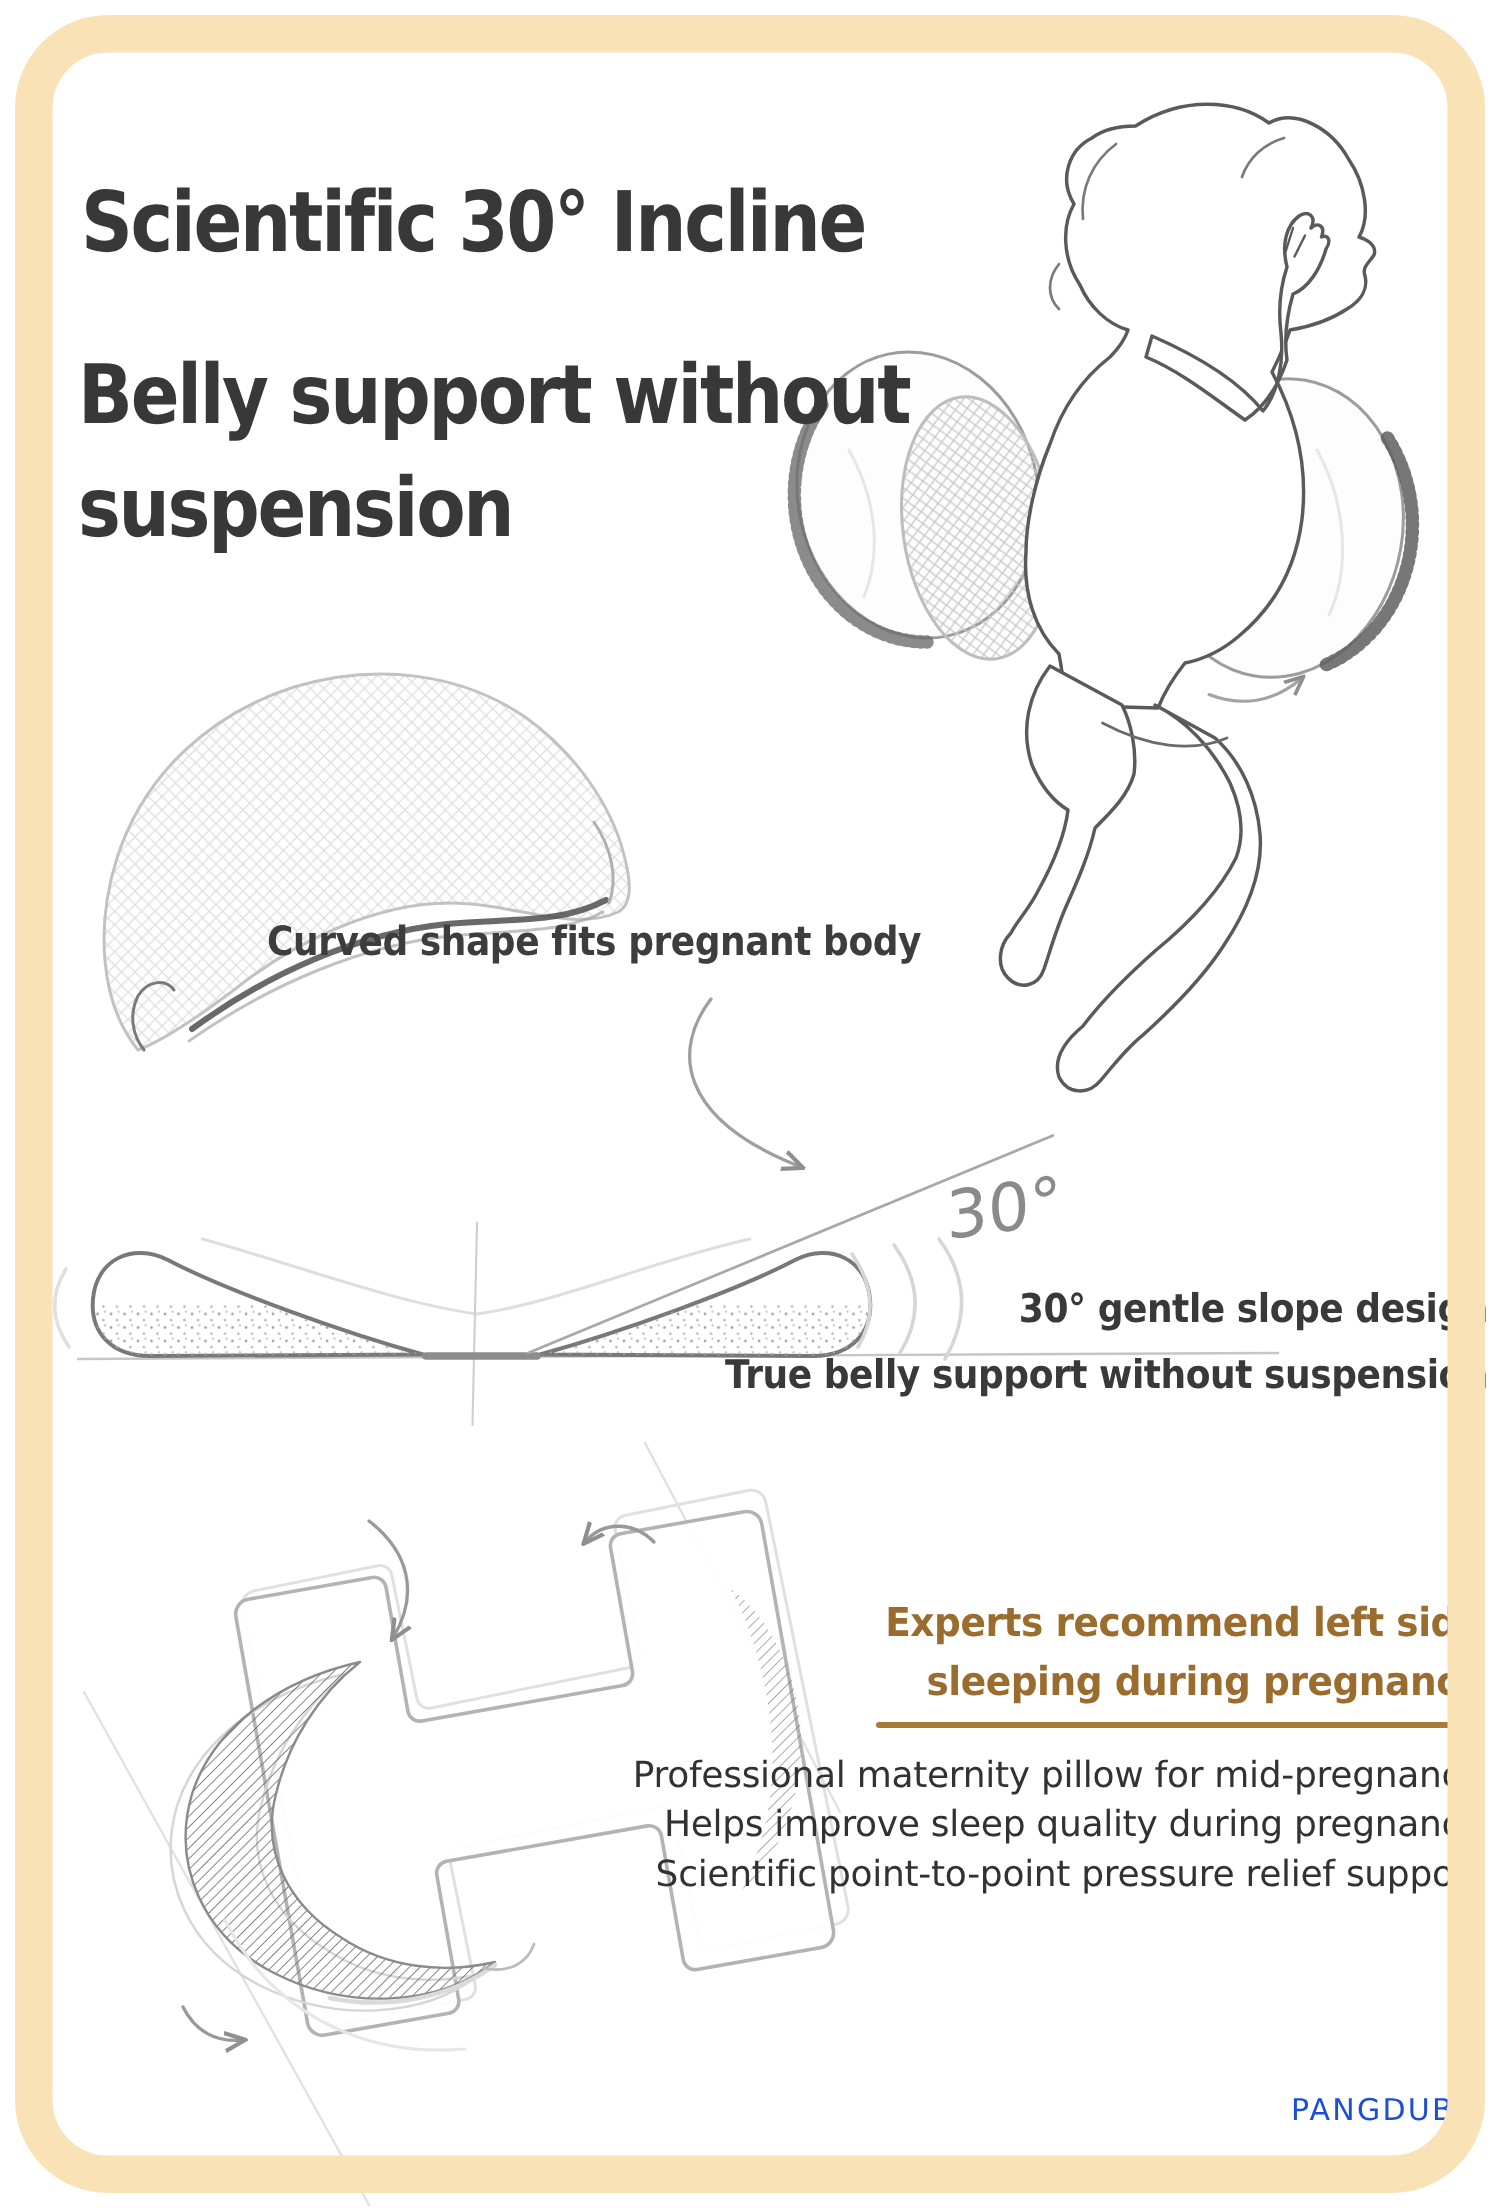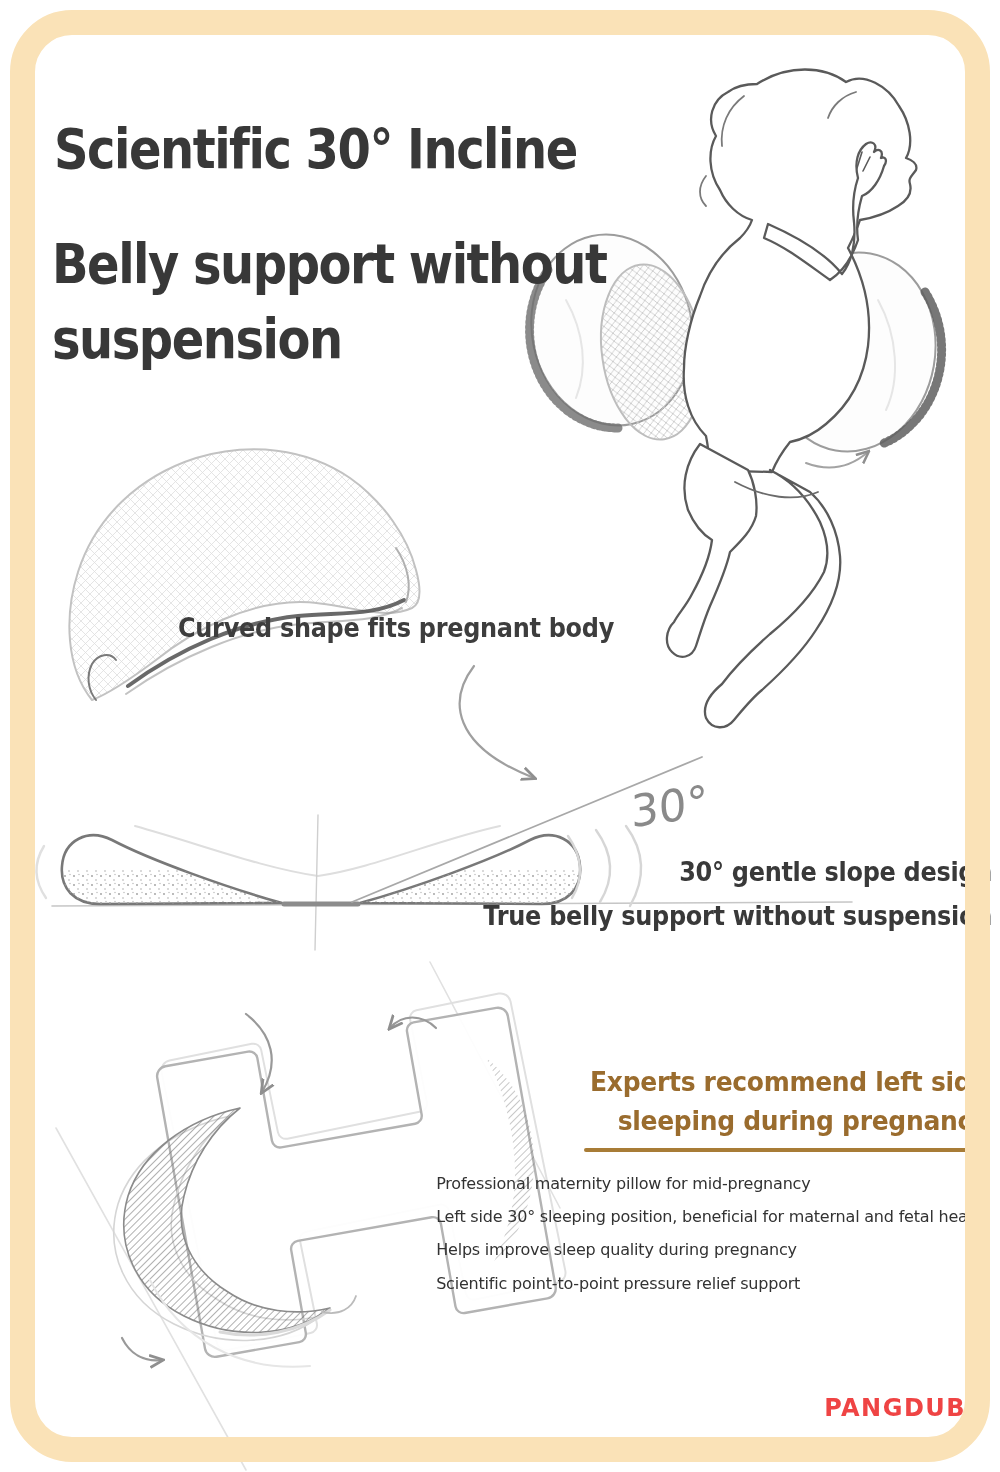--- a/index.html
+++ b/index.html
@@ -39,26 +39,26 @@
   .slope-line2{top:901px;}
   .expert-heading{
     right:36px;top:1062px;text-align:right;color:#9a6c2e;font-size:25px;font-weight:700;
     line-height:37px;letter-spacing:-0.3px;transform:scaleY(1.06);transform-origin:right top;
     white-space:nowrap;
   }
   .expert-underline{
     right:36px;top:1148px;width:404px;height:4px;background:#a87c36;border-radius:2px;
   }
   .expert-points{
-    right:36px;top:1167px;font-size:16px;font-weight:500;color:#323232;
+    right:36px;top:1167px;text-align:right;font-size:24px;font-weight:500;color:#323232;
     line-height:33.2px;letter-spacing:-0.2px;
   }
   .expert-points div{white-space:nowrap;}
   .watermark{
-    right:40px;top:1394px;font-size:24px;font-weight:700;color:#ef4444;letter-spacing:1.5px;
+    right:40px;top:1394px;font-size:20px;font-weight:400;color:#1d4ed8;letter-spacing:1.5px;
     white-space:nowrap;
   }
 </style>
 </head>
 <body>
 
 <svg class="sketch-layer" width="1000" height="1472" viewBox="0 0 1000 1472" aria-hidden="true">
   <defs>
     <pattern id="hatch" width="5" height="5" patternUnits="userSpaceOnUse" patternTransform="rotate(45)">
       <line x1="0" y1="0" x2="0" y2="5" stroke="#6d6d6d" stroke-width="1.1"></line>
@@ -209,21 +209,20 @@
   <div class="abs slope-line2">True belly support without suspension</div>
 
   <div class="abs expert-heading">
     <div>Experts recommend left side</div>
     <div>sleeping during pregnancy</div>
   </div>
   <div class="abs expert-underline"></div>
 
   <div class="abs expert-points">
     <div>Professional maternity pillow for mid-pregnancy</div>
-    <div>Left side 30° sleeping position, beneficial for maternal and fetal health</div>
     <div>Helps improve sleep quality during pregnancy</div>
     <div>Scientific point-to-point pressure relief support</div>
   </div>
 
   <div class="abs watermark">PANGDUBE</div>
 </div>
 
 <div class="frame"></div>
 
 </body></html>

